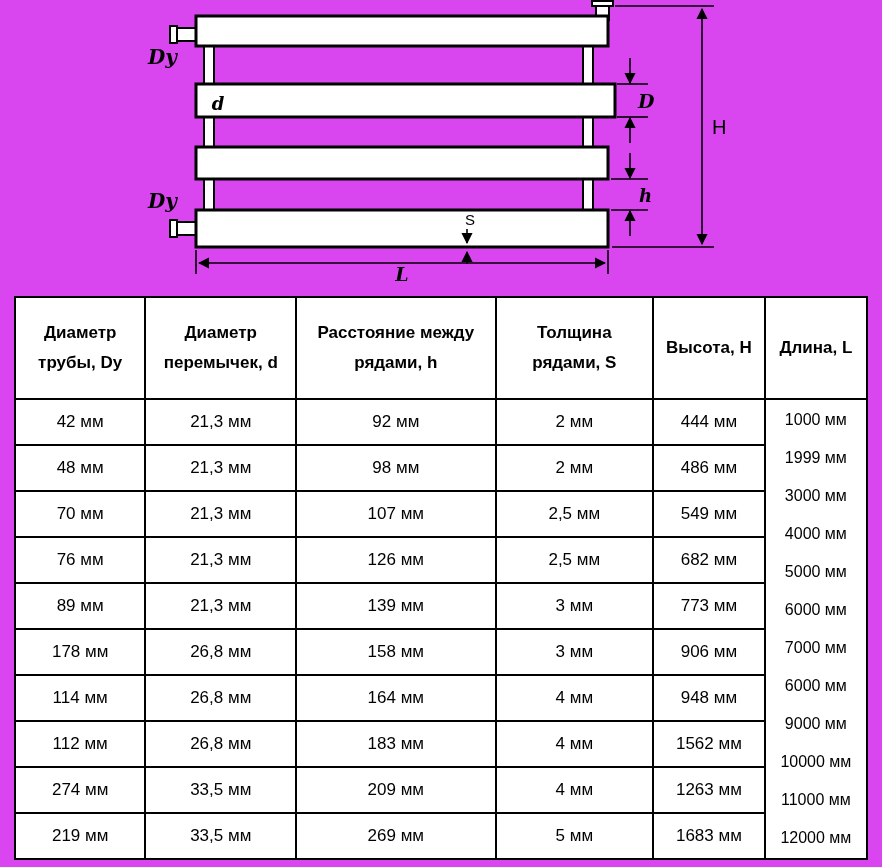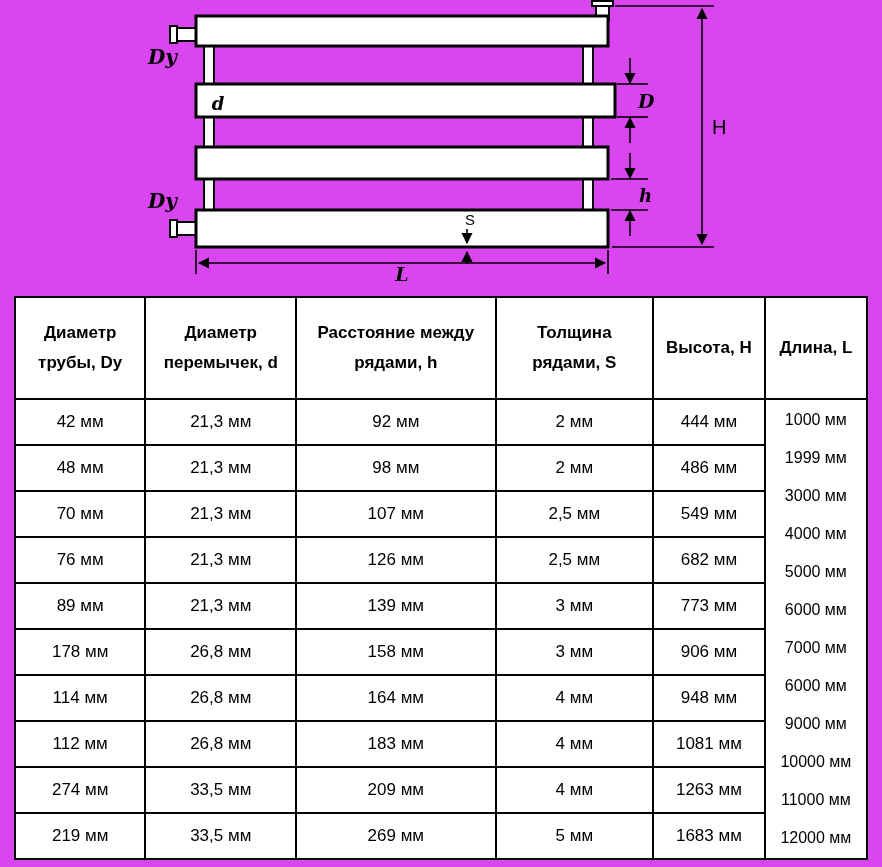--- a/index.html
+++ b/index.html
@@ -233,21 +233,21 @@
             <td>26,8 мм</td>
             <td>164 мм</td>
             <td>4 мм</td>
             <td>948 мм</td>
           </tr>
           <tr>
             <td>112 мм</td>
             <td>26,8 мм</td>
             <td>183 мм</td>
             <td>4 мм</td>
-            <td>1081 мм</td>
+            <td>1562 мм</td>
           </tr>
           <tr>
             <td>274 мм</td>
             <td>33,5 мм</td>
             <td>209 мм</td>
             <td>4 мм</td>
             <td>1263 мм</td>
           </tr>
           <tr>
             <td>219 мм</td>

